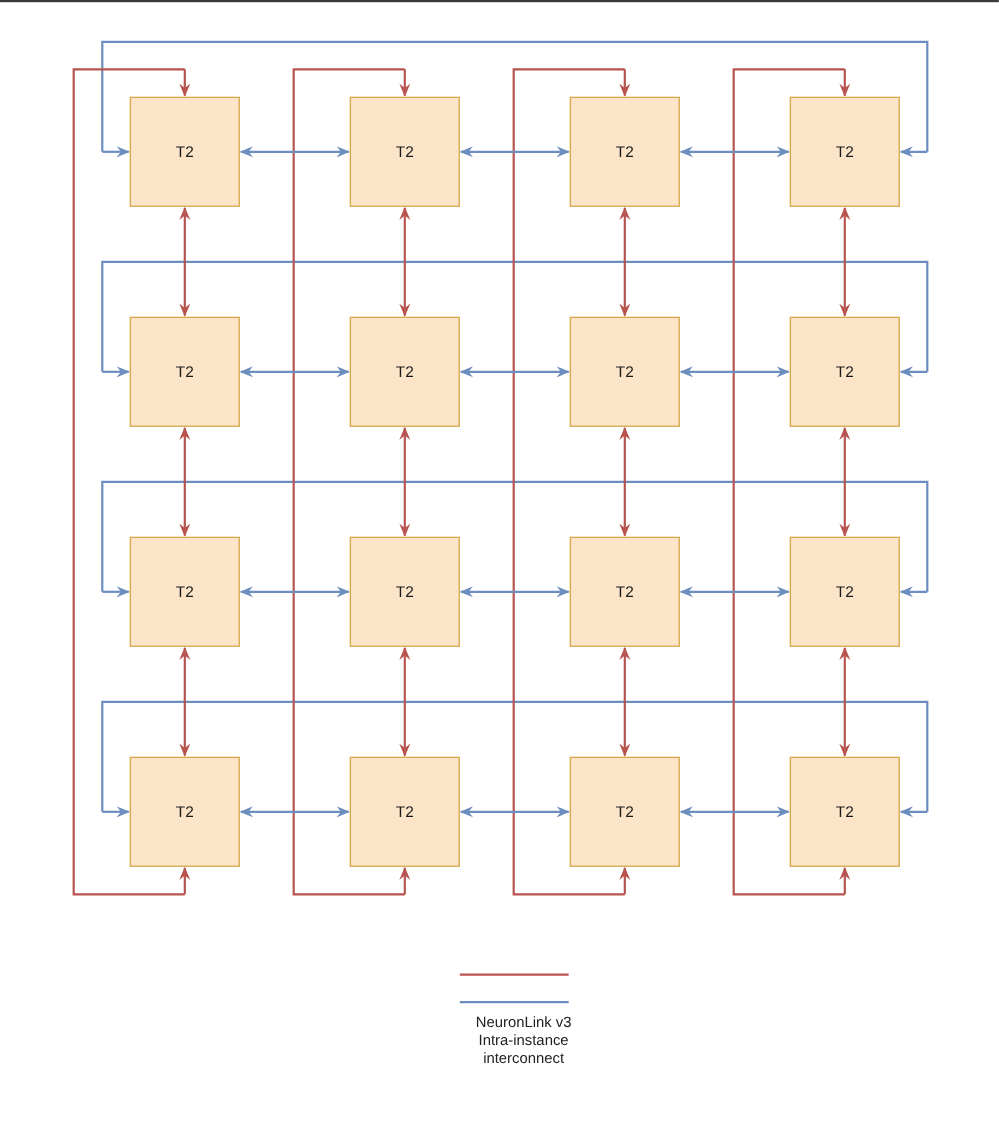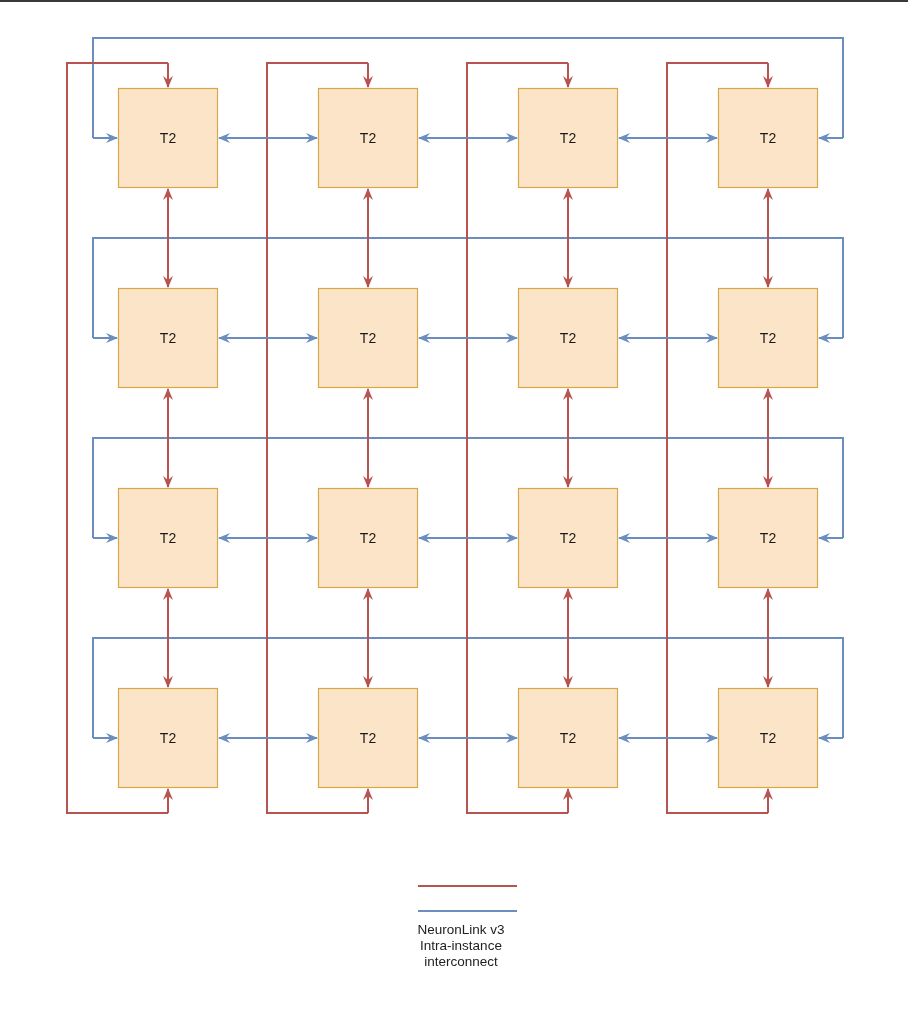--- a/index.html
+++ b/index.html
@@ -1,20 +1,20 @@
 <!DOCTYPE html>
 <html><head>
 <meta charset="utf-8">
 <style>
   html, body { margin: 0; padding: 0; background: #ffffff; }
   body { width: 908px; height: 1024px; position: relative; overflow: hidden; font-family: "Liberation Sans", sans-serif; }
   .top-border { position: absolute; left: 0; top: 0; width: 908px; height: 2px; background: #3a3a3a; }
   svg#diagram { position: absolute; left: 0; top: 0; }
   .node-label { font-family: "Liberation Sans", sans-serif; font-size: 14px; fill: #1a1a1a; }
-  .legend-text { position: absolute; left: 361px; top: 922px; width: 200px; text-align: center; font-size: 13.5px; line-height: 16px; color: #222; font-family: "Liberation Sans", sans-serif; }
+  .legend-text { position: absolute; left: 376px; top: 922px; width: 200px; text-align: center; font-size: 13.5px; line-height: 16px; color: #222; font-family: "Liberation Sans", sans-serif; }
   .legend-text div { white-space: nowrap; }
 </style>
 </head>
 <body>
 
 <div class="top-border"></div>
 
 <svg id="diagram" width="908" height="1024" xmlns="http://www.w3.org/2000/svg">
   <defs>
     <marker id="arrB" viewBox="0 0 12 12" refX="11" refY="6" markerWidth="12" markerHeight="12" markerUnits="userSpaceOnUse" orient="auto-start-reverse">

